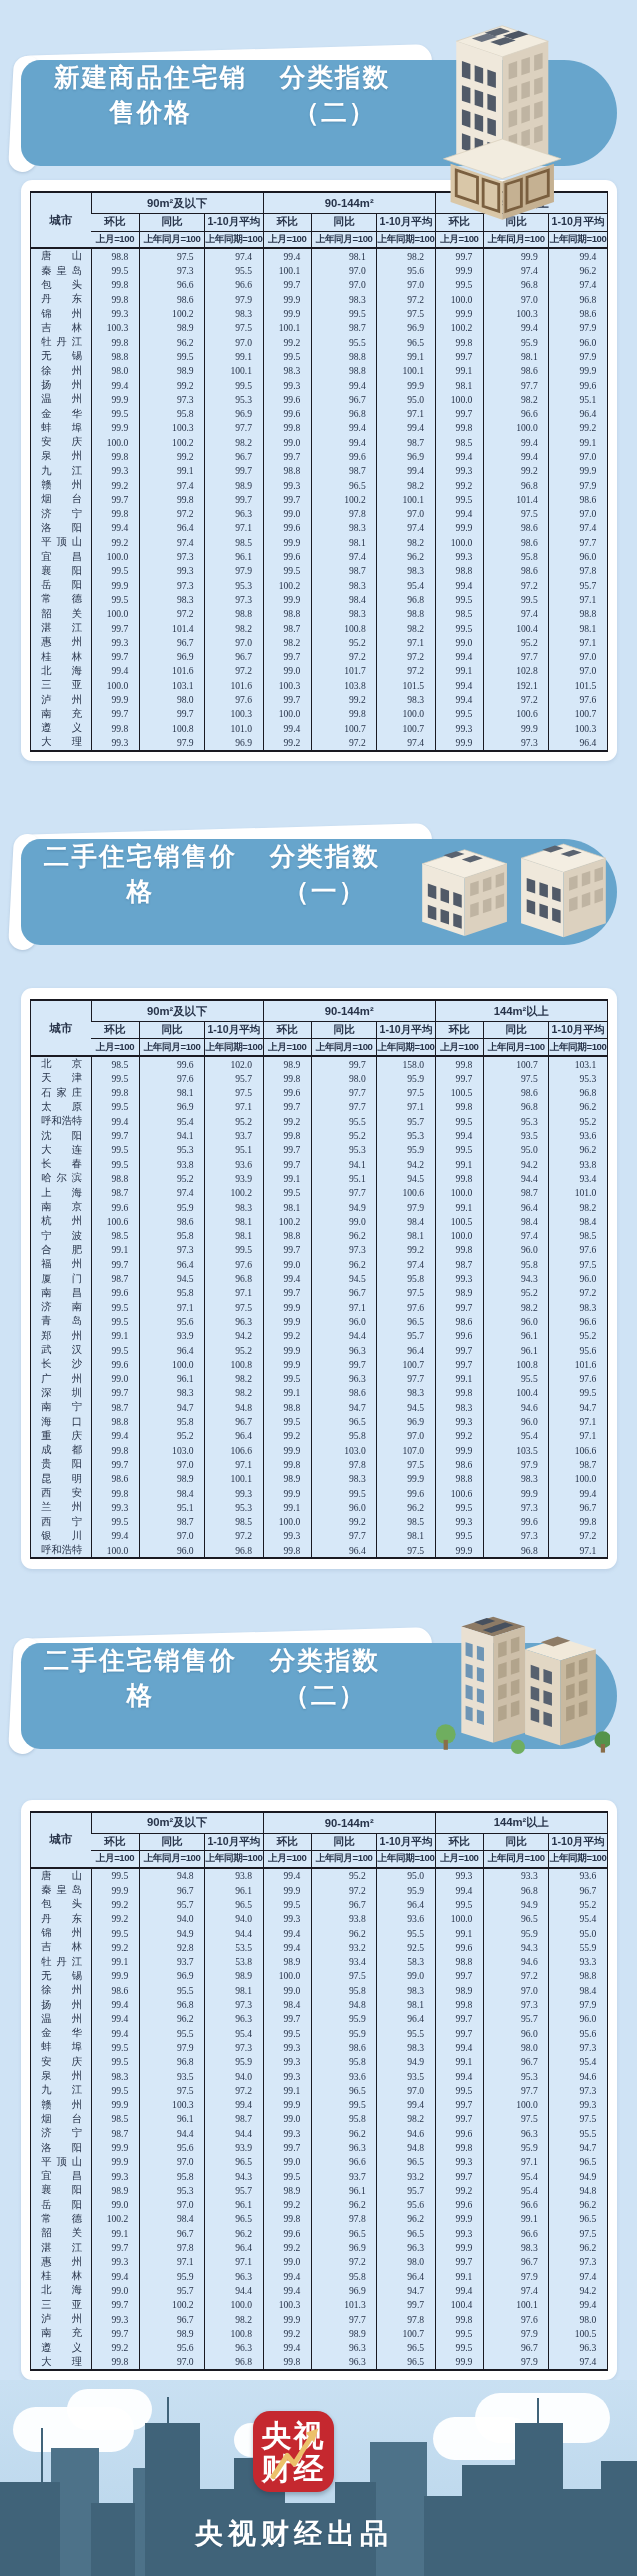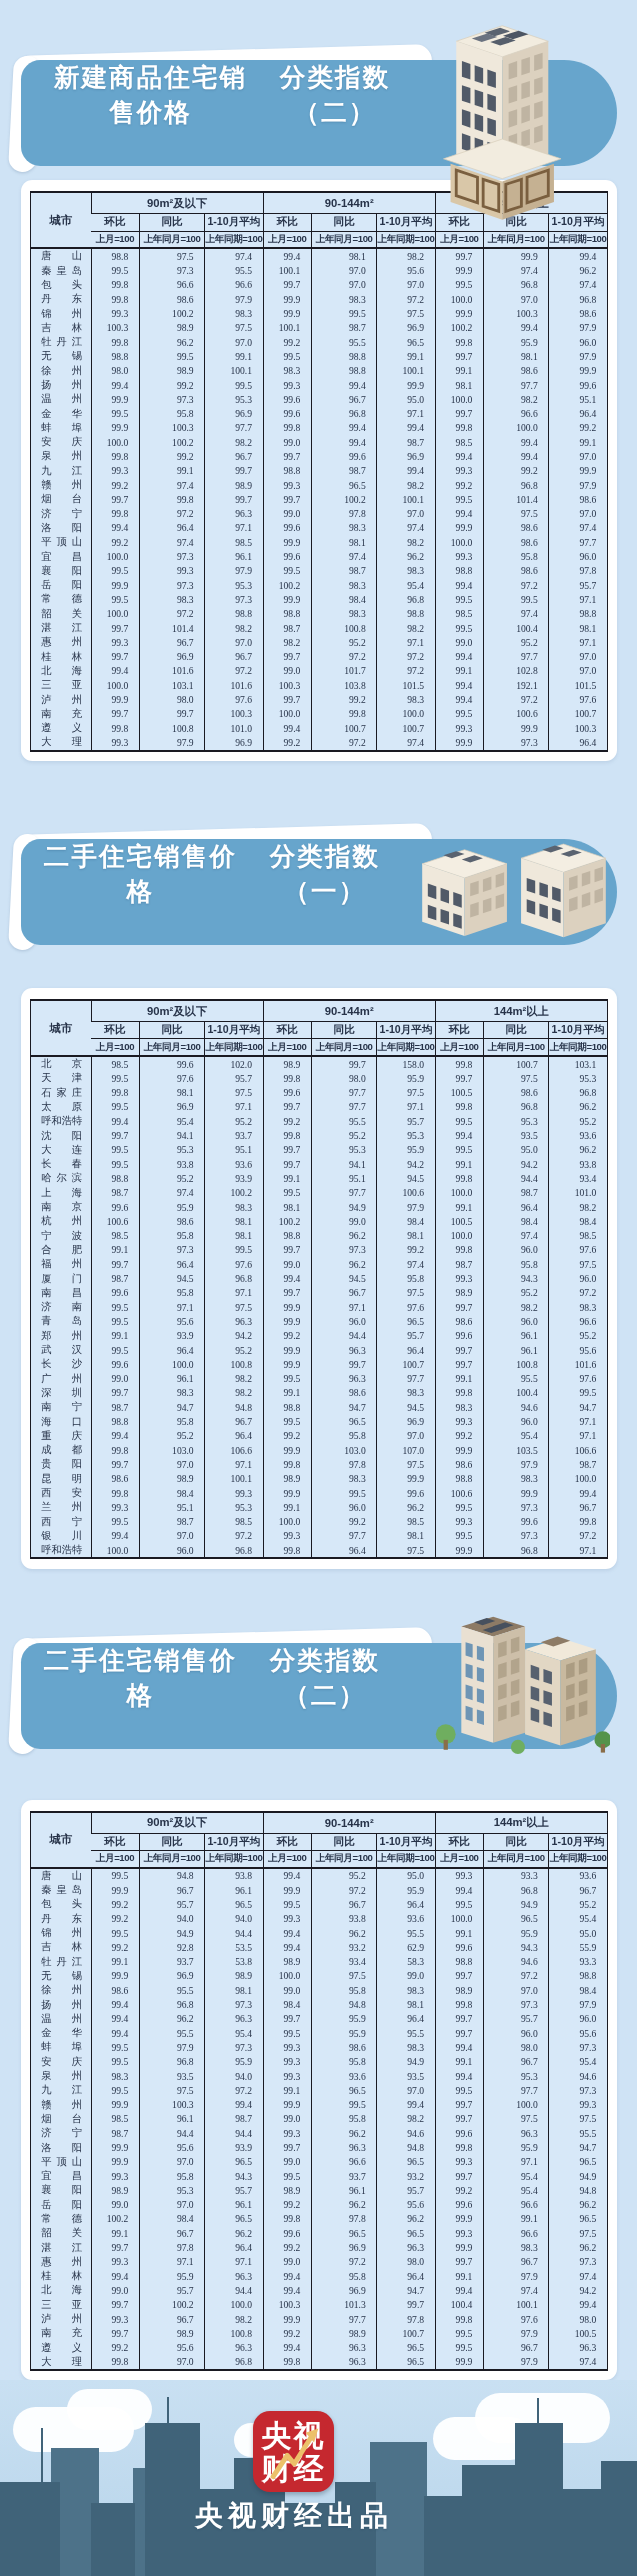--- a/index.html
+++ b/index.html
@@ -81,21 +81,21 @@
   .a2{left:257px;height:153px;}
   .a3{left:537px;height:189px;}
   .a4{left:41px;height:159px;}
   .cctv-logo{position:absolute;left:253px;top:31px;width:81px;height:81px;
     background:#c5282f;border-radius:17px;z-index:5;
     display:flex;flex-direction:column;align-items:center;justify-content:center;
     box-shadow:0 2.1px 4.3px rgba(30,50,70,.3);}
   .cctv-logo .row{color:#ffffff;font-weight:700;font-size:30px;line-height:33px;letter-spacing:2.1px;
     font-family:"Liberation Sans",sans-serif;}
   .logo-arrow{position:absolute;left:10px;top:8.5px;width:64px;height:65px;z-index:6;}
-  .footer-caption{position:absolute;left:0;top:117px;width:588px;text-align:center;z-index:5;
+  .footer-caption{position:absolute;left:0;top:135px;width:588px;text-align:center;z-index:5;
     color:#ffffff;font-weight:700;font-size:28px;letter-spacing:5px;
     text-shadow:0 1.4px 2.1px rgba(30,60,90,.3);}
   
   .bld svg{display:block;}
 </style>
 </head>
 <body>
 
 <div class="sec1">
   <div class="banner">
@@ -1494,21 +1494,21 @@
           </tr>
           <tr>
             <td class="city">
               <div class="jc">吉林</div>
             </td>
             <td class="grp">99.2</td>
             <td>92.8</td>
             <td>53.5</td>
             <td class="grp">99.4</td>
             <td>93.2</td>
-            <td>62.9</td>
+            <td>92.5</td>
             <td class="grp">99.6</td>
             <td>94.3</td>
             <td>55.9</td>
           </tr>
           <tr>
             <td class="city">
               <div class="jc">牡丹江</div>
             </td>
             <td class="grp">99.1</td>
             <td>93.7</td>

